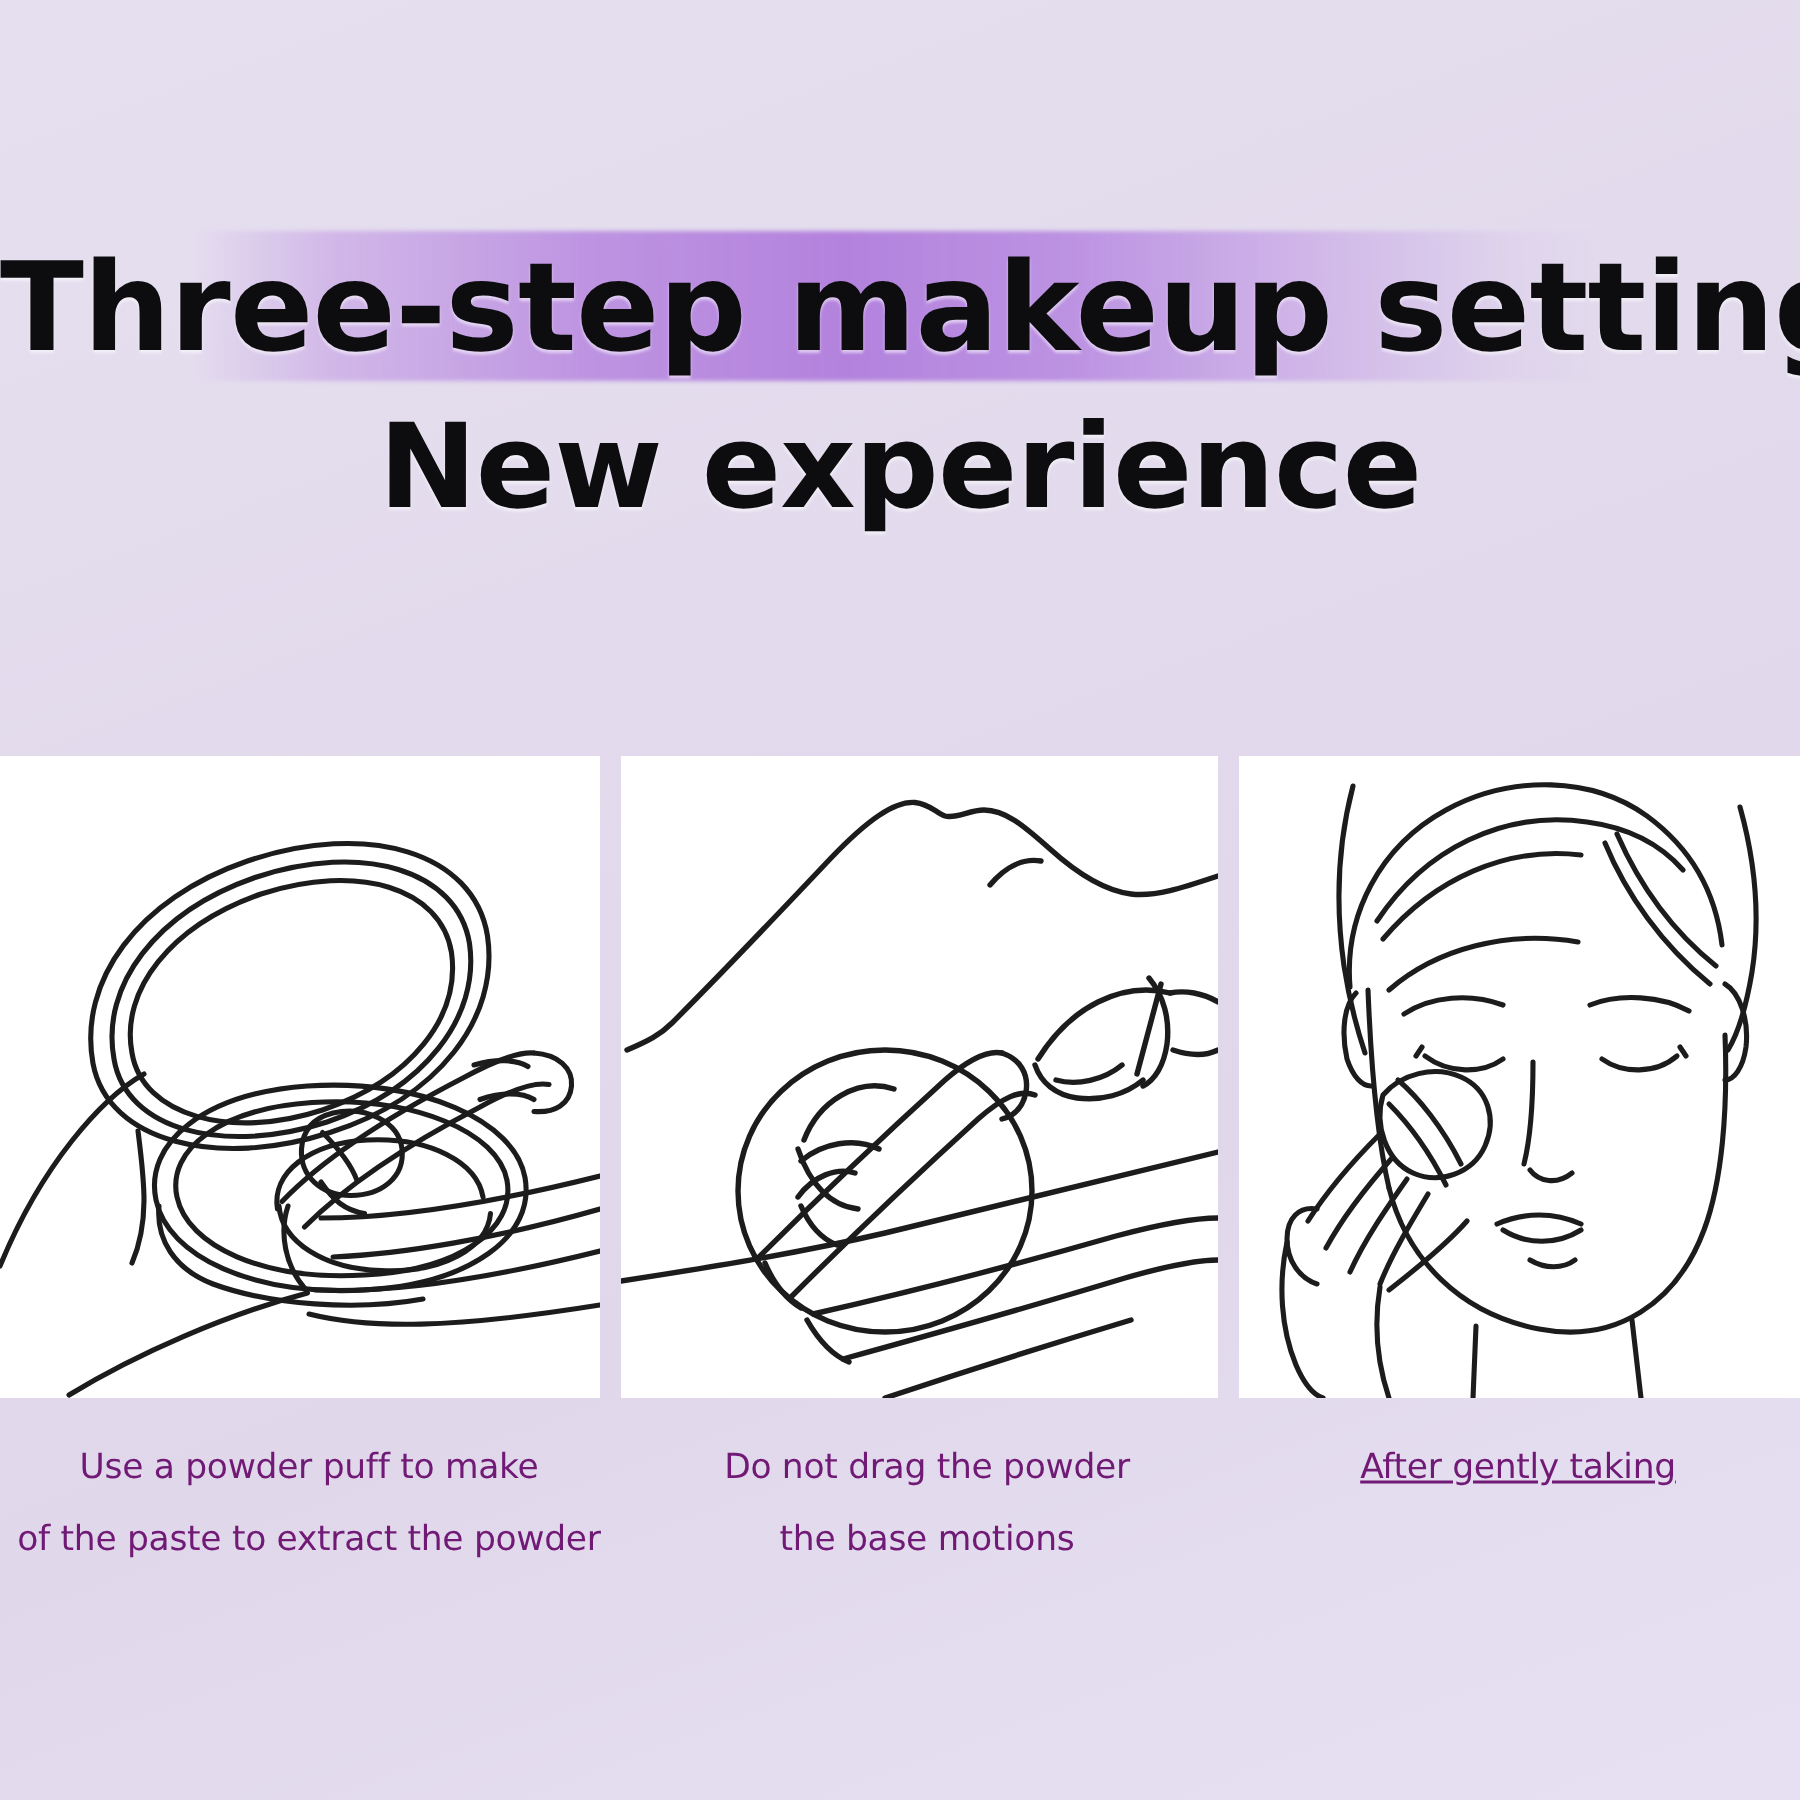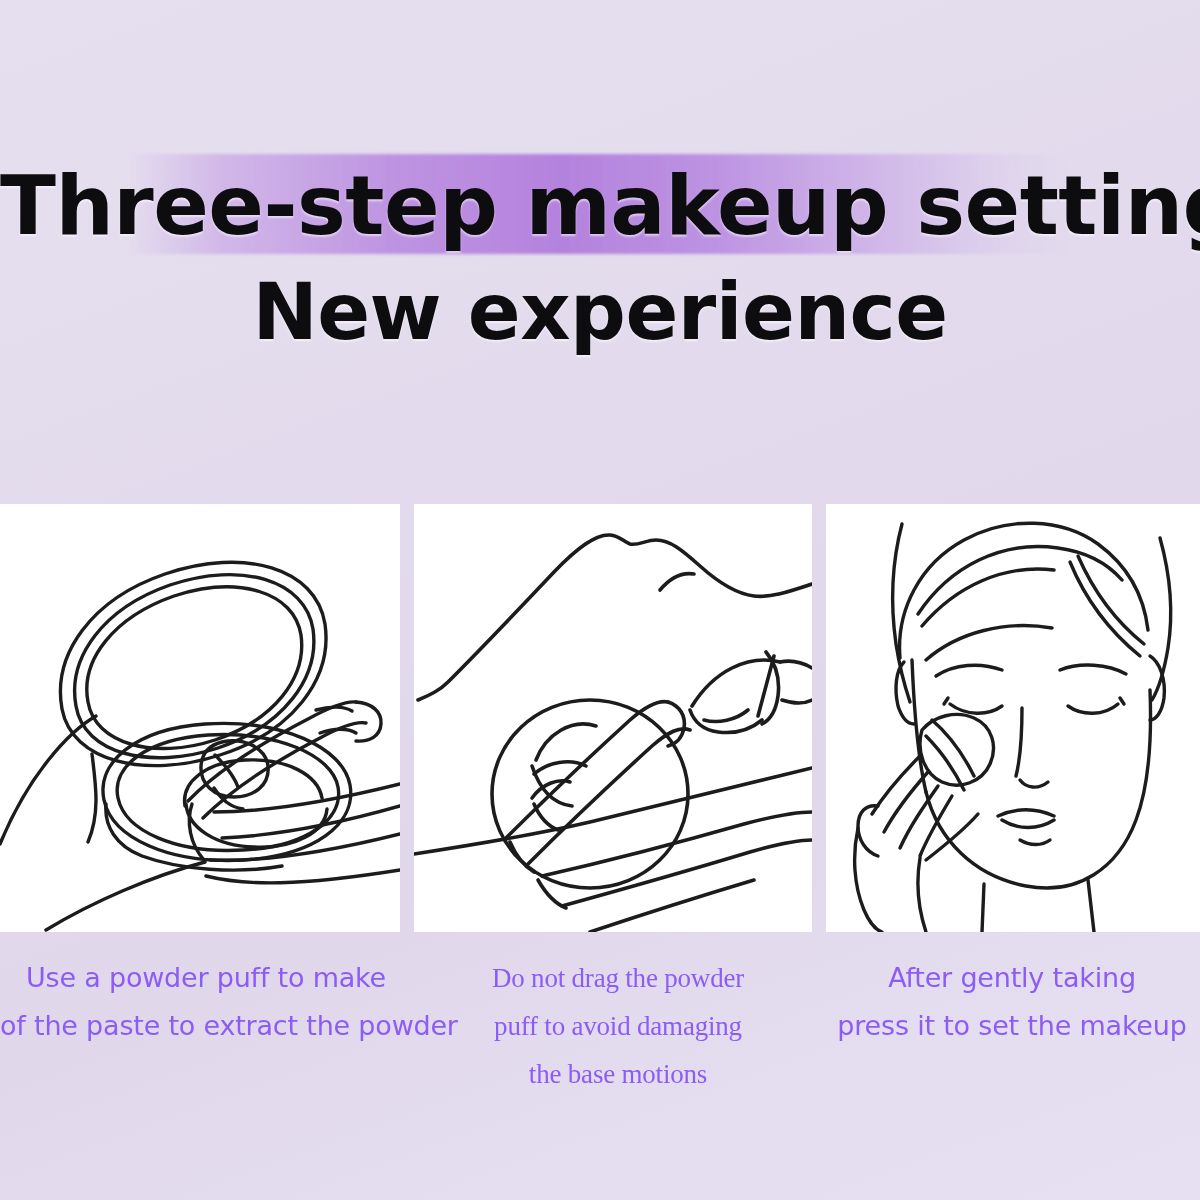--- a/index.html
+++ b/index.html
@@ -105,30 +105,30 @@
     position: absolute;
     left: 0;
     top: 932px;
     width: 1200px;
     height: 180px;
     display: flex;
   }
 
   .caption {
     text-align: center;
-    color: #8b5cf6;
-    font-size: 27px;
+    color: #701a75;
+    font-size: 23px;
     line-height: 48px;
     padding-top: 22px;
     font-weight: 400;
     letter-spacing: -0.2px;
   }
   .caption-1 { width: 412px; }
-  .caption-2 { width: 412px; font-family: Liberation Serif, serif; }
-  .caption-3 { width: 376px; }
+  .caption-2 { width: 412px; }
+  .caption-3 { width: 376px; text-decoration: underline; }
 
   .caption .cl { display: block; white-space: nowrap; }
 </style>
 </head>
 <body>
 
 <div class="hero">
   <div class="title-highlight"></div>
   <div class="title-line title-line-1">Three-step makeup setting</div>
   <div class="title-line title-line-2">New experience</div>
@@ -284,20 +284,18 @@
   </div>
 </div>
 
 <div class="captions">
   <div class="caption caption-1">
     <span class="cl">Use a powder puff to make</span>
     <span class="cl">of the paste to extract the powder</span>
   </div>
   <div class="caption caption-2">
     <span class="cl">Do not drag the powder</span>
-    <span class="cl">puff to avoid damaging</span>
     <span class="cl">the base motions</span>
   </div>
   <div class="caption caption-3">
     <span class="cl">After gently taking</span>
-    <span class="cl">press it to set the makeup</span>
   </div>
 </div>
 
 </body></html>

